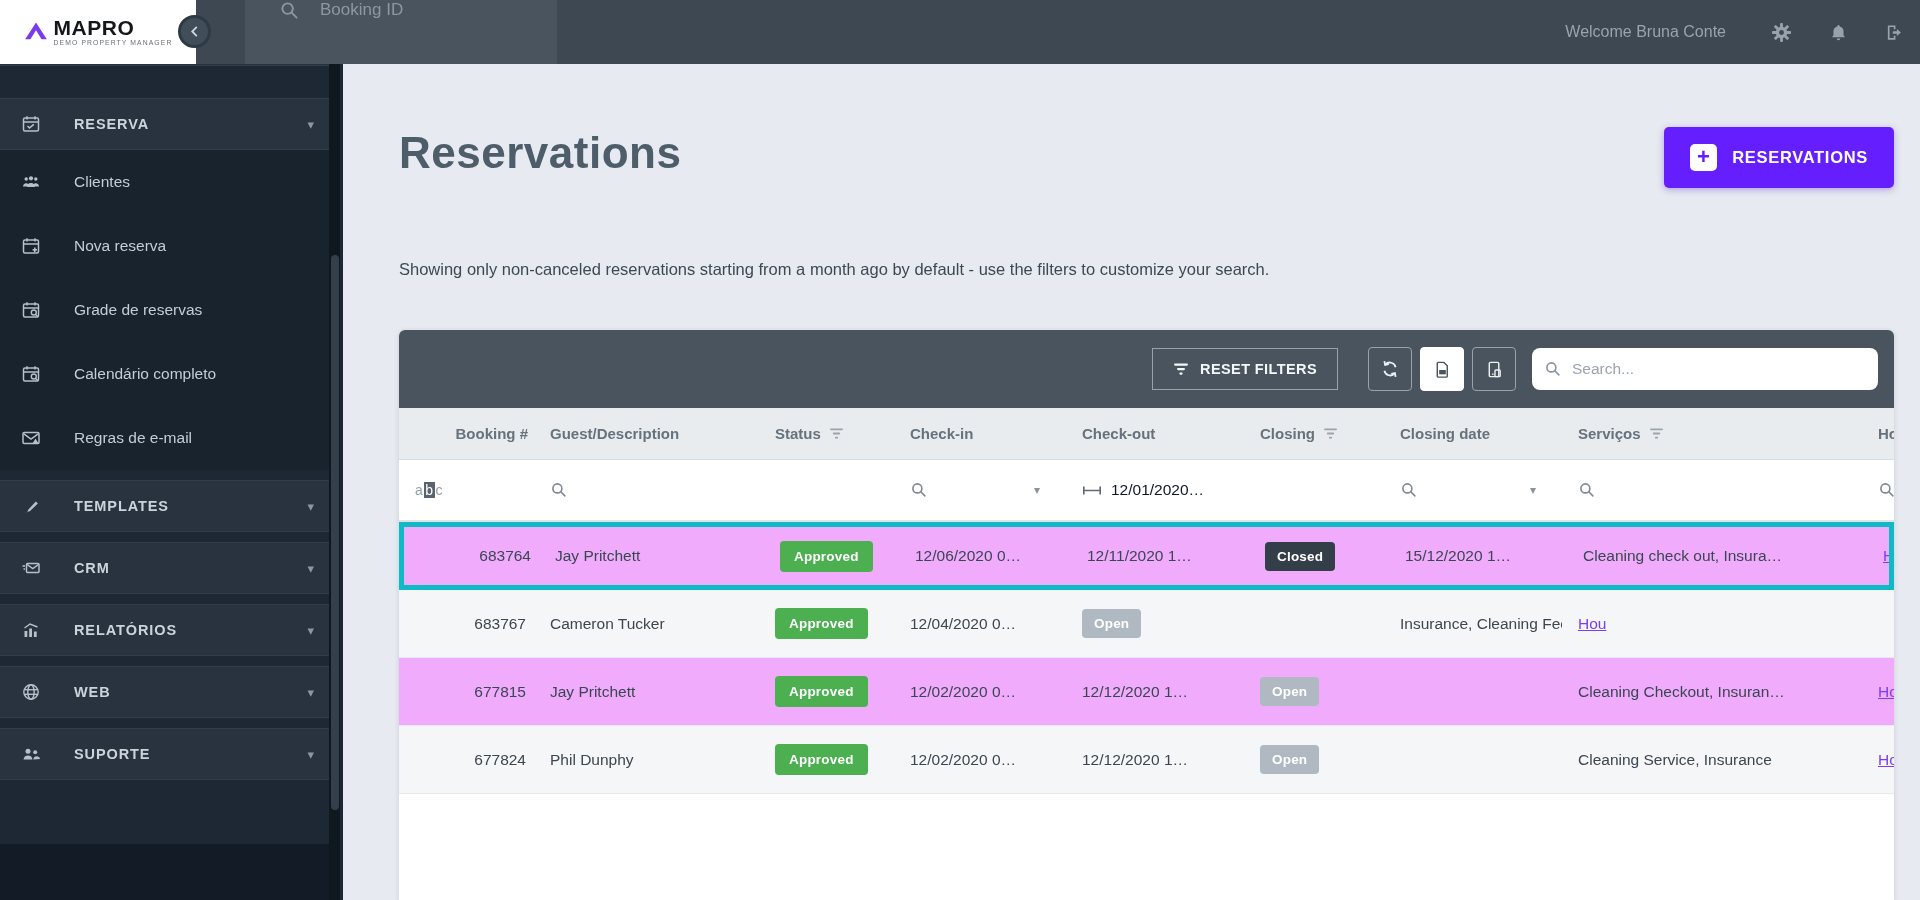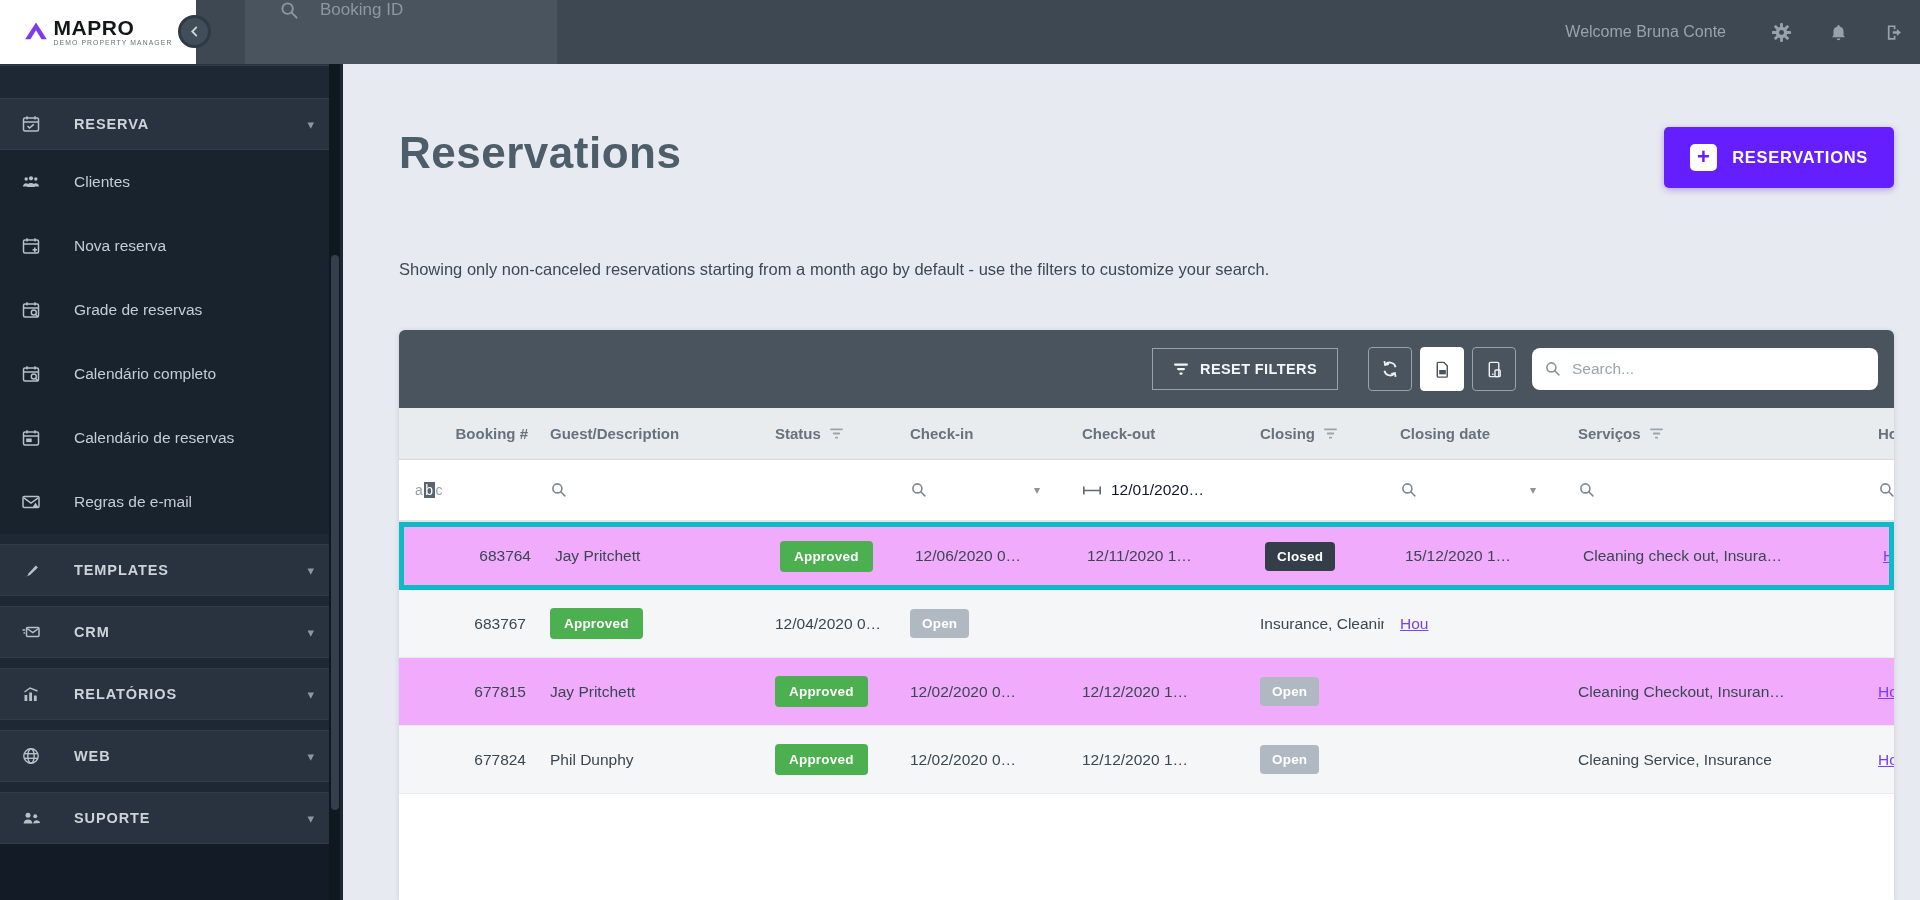--- a/index.html
+++ b/index.html
@@ -151,32 +151,20 @@
           <svg viewBox="0 0 20 20" width="20" height="20">
             <rect x="2.5" y="4" width="15" height="13" rx="1.5" fill="none" stroke="currentColor" stroke-width="1.5"></rect>
             <line x1="6" y1="2.2" x2="6" y2="5.5" stroke="currentColor" stroke-width="1.5"></line>
             <line x1="14" y1="2.2" x2="14" y2="5.5" stroke="currentColor" stroke-width="1.5"></line>
             <line x1="2.5" y1="8" x2="17.5" y2="8" stroke="currentColor" stroke-width="1.5"></line>
             <circle cx="12.8" cy="12.5" r="2.5" fill="none" stroke="currentColor" stroke-width="1.4"></circle>
             <line x1="14.7" y1="14.5" x2="17" y2="17" stroke="currentColor" stroke-width="1.4"></line>
           </svg>
         </span>
         <span class="sb-lab">Calendário completo</span>
-      </div>
-      <div class="sb-sub">
-        <span class="icn">
-          <svg viewBox="0 0 20 20" width="20" height="20">
-            <rect x="2.5" y="4" width="15" height="13" rx="1.5" fill="none" stroke="currentColor" stroke-width="1.5"></rect>
-            <line x1="6" y1="2.2" x2="6" y2="5.5" stroke="currentColor" stroke-width="1.5"></line>
-            <line x1="14" y1="2.2" x2="14" y2="5.5" stroke="currentColor" stroke-width="1.5"></line>
-            <line x1="2.5" y1="8" x2="17.5" y2="8" stroke="currentColor" stroke-width="1.5"></line>
-            <rect x="5.2" y="10.5" width="5.5" height="3.6" fill="currentColor"></rect>
-          </svg>
-        </span>
-        <span class="sb-lab">Calendário de reservas</span>
       </div>
       <div class="sb-sub">
         <span class="icn">
           <svg viewBox="0 0 20 20" width="20" height="20">
             <rect x="2" y="4.5" width="16" height="11" rx="1.2" fill="none" stroke="currentColor" stroke-width="1.5"></rect>
             <polyline points="2.8,5.8 10,11 17.2,5.8" fill="none" stroke="currentColor" stroke-width="1.5"></polyline>
             <polygon points="14.5,10.5 17.5,15.5 11.5,15.5" fill="currentColor"></polygon>
           </svg>
         </span>
         <span class="sb-lab">Regras de e-mail</span>
@@ -481,20 +469,21 @@
             <span class="badge b-closed">Closed</span>
           </div>
           <div class="td">15/12/2020 1…</div>
           <div class="td">Cleaning check out, Insura…</div>
           <div class="td">
             <a class="hlink">Hou</a>
           </div>
         </div>
         <div class="trow">
           <div class="td right">683767</div>
+          <div class="td">Cameron Tucker</div>
           <div class="td">
             <span class="badge b-approved">Approved</span>
           </div>
           <div class="td">12/04/2020 0…</div>
           <div class="td">
             <span class="badge b-open">Open</span>
           </div>
           <div class="td"></div>
           <div class="td">Insurance, Cleaning Fee</div>
           <div class="td">

